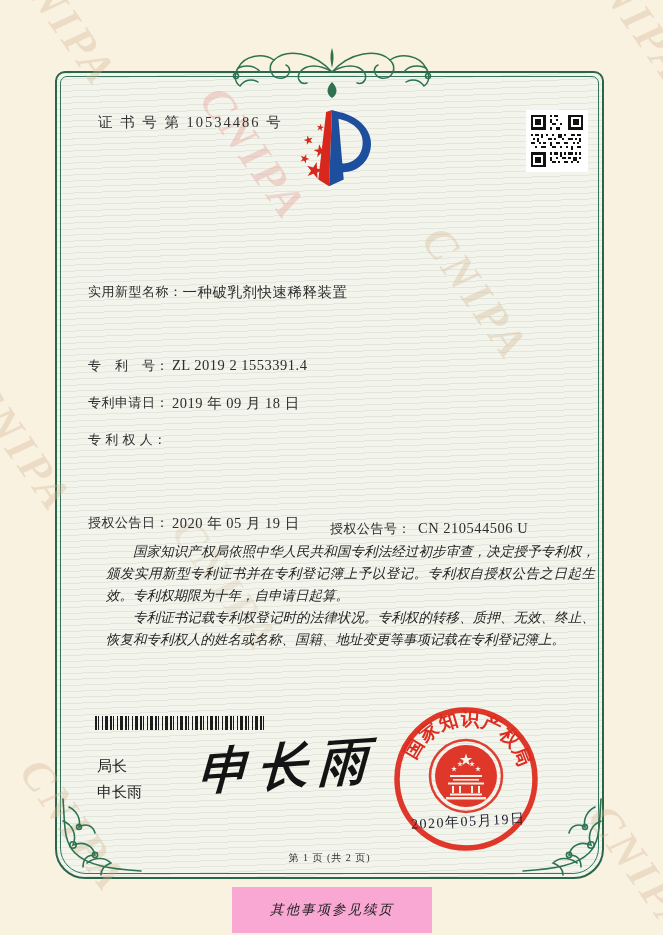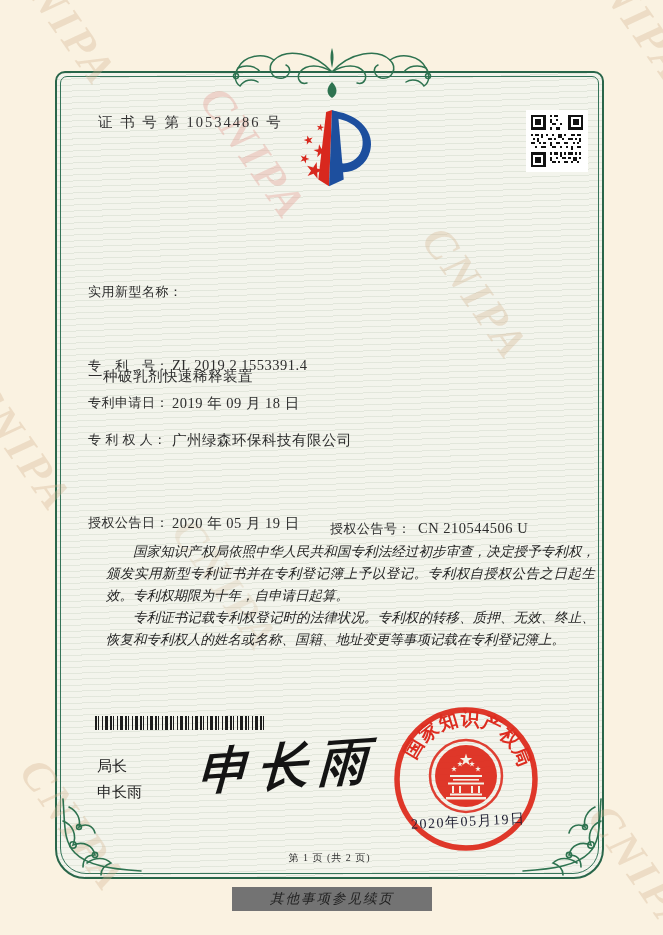--- a/index.html
+++ b/index.html
@@ -67,21 +67,21 @@
   .signer{position:absolute;left:97px;top:753px;font-family:"Liberation Sans","DejaVu Sans",sans-serif;font-size:15px;color:#222;line-height:26px;}
   .signature{
     position:absolute;left:198px;top:733px;font-size:50px;color:#141414;
     font-weight:bold;font-style:italic;letter-spacing:10px;
     transform:rotate(-4deg) skewX(-6deg);
   }
   .seal{position:absolute;left:391px;top:704px;width:150px;height:150px;}
   .page-no{position:absolute;left:55px;top:851px;width:549px;text-align:center;font-size:10px;color:#333;letter-spacing:1px;}
   .cont-note{
     position:absolute;left:232px;top:887px;width:200px;text-align:center;
-    background:#737373;padding:3px 0;font-size:13.5px;font-style:italic;color:#222;letter-spacing:2px;
+    background:#f9a8d4;padding:14px 0;font-size:13.5px;font-style:italic;color:#222;letter-spacing:2px;
   }
   
   .band{position:absolute;left:226px;top:38px;width:212px;height:64px;z-index:5;}
   .corner-fl{position:absolute;width:90px;height:90px;z-index:5;}
   .corner-fl.left{left:57px;top:793px;}
   .corner-fl.right{left:517px;top:793px;transform:scaleX(-1);}
 </style>
 </head>
 <body>
 
@@ -181,35 +181,34 @@
         <g transform="translate(26,33) scale(5) rotate(-15)">
             <polygon points="0,-1 0.2245,-0.309 0.951,-0.309 0.3633,0.118 0.5878,0.809 0,0.382 -0.5878,0.809 -0.3633,0.118 -0.951,-0.309 -0.2245,-0.309"></polygon>
           </g>
         <g transform="translate(38,20) scale(4) rotate(10)">
             <polygon points="0,-1 0.2245,-0.309 0.951,-0.309 0.3633,0.118 0.5878,0.809 0,0.382 -0.5878,0.809 -0.3633,0.118 -0.951,-0.309 -0.2245,-0.309"></polygon>
           </g>
       </g>
     </svg>
 
 
-    <div class="row" style="top:283px;flex-direction:column;">
+    <div class="row" style="top:283px;">
       <span class="lbl">实用新型名称：</span>
       <span class="val">一种破乳剂快速稀释装置</span>
     </div>
     <div class="row" style="top:357px;">
       <span class="lbl">专　利　号：</span>
       <span class="val">ZL 2019 2 1553391.4</span>
     </div>
     <div class="row" style="top:394px;">
       <span class="lbl">专利申请日：</span>
       <span class="val">2019 年 09 月 18 日</span>
     </div>
     <div class="row" style="top:431px;">
       <span class="lbl">专 利 权 人：</span>
-      <span class="val">广州绿森环保科技有限公司</span>
     </div>
     <div class="row" style="top:514px;position:absolute;">
       <span class="lbl">授权公告日：</span>
       <span class="val">2020 年 05 月 19 日</span>
       <span class="grant2">
         <span class="lbl">授权公告号：</span>
         <span class="val">CN 210544506 U</span>
       </span>
     </div>
 

